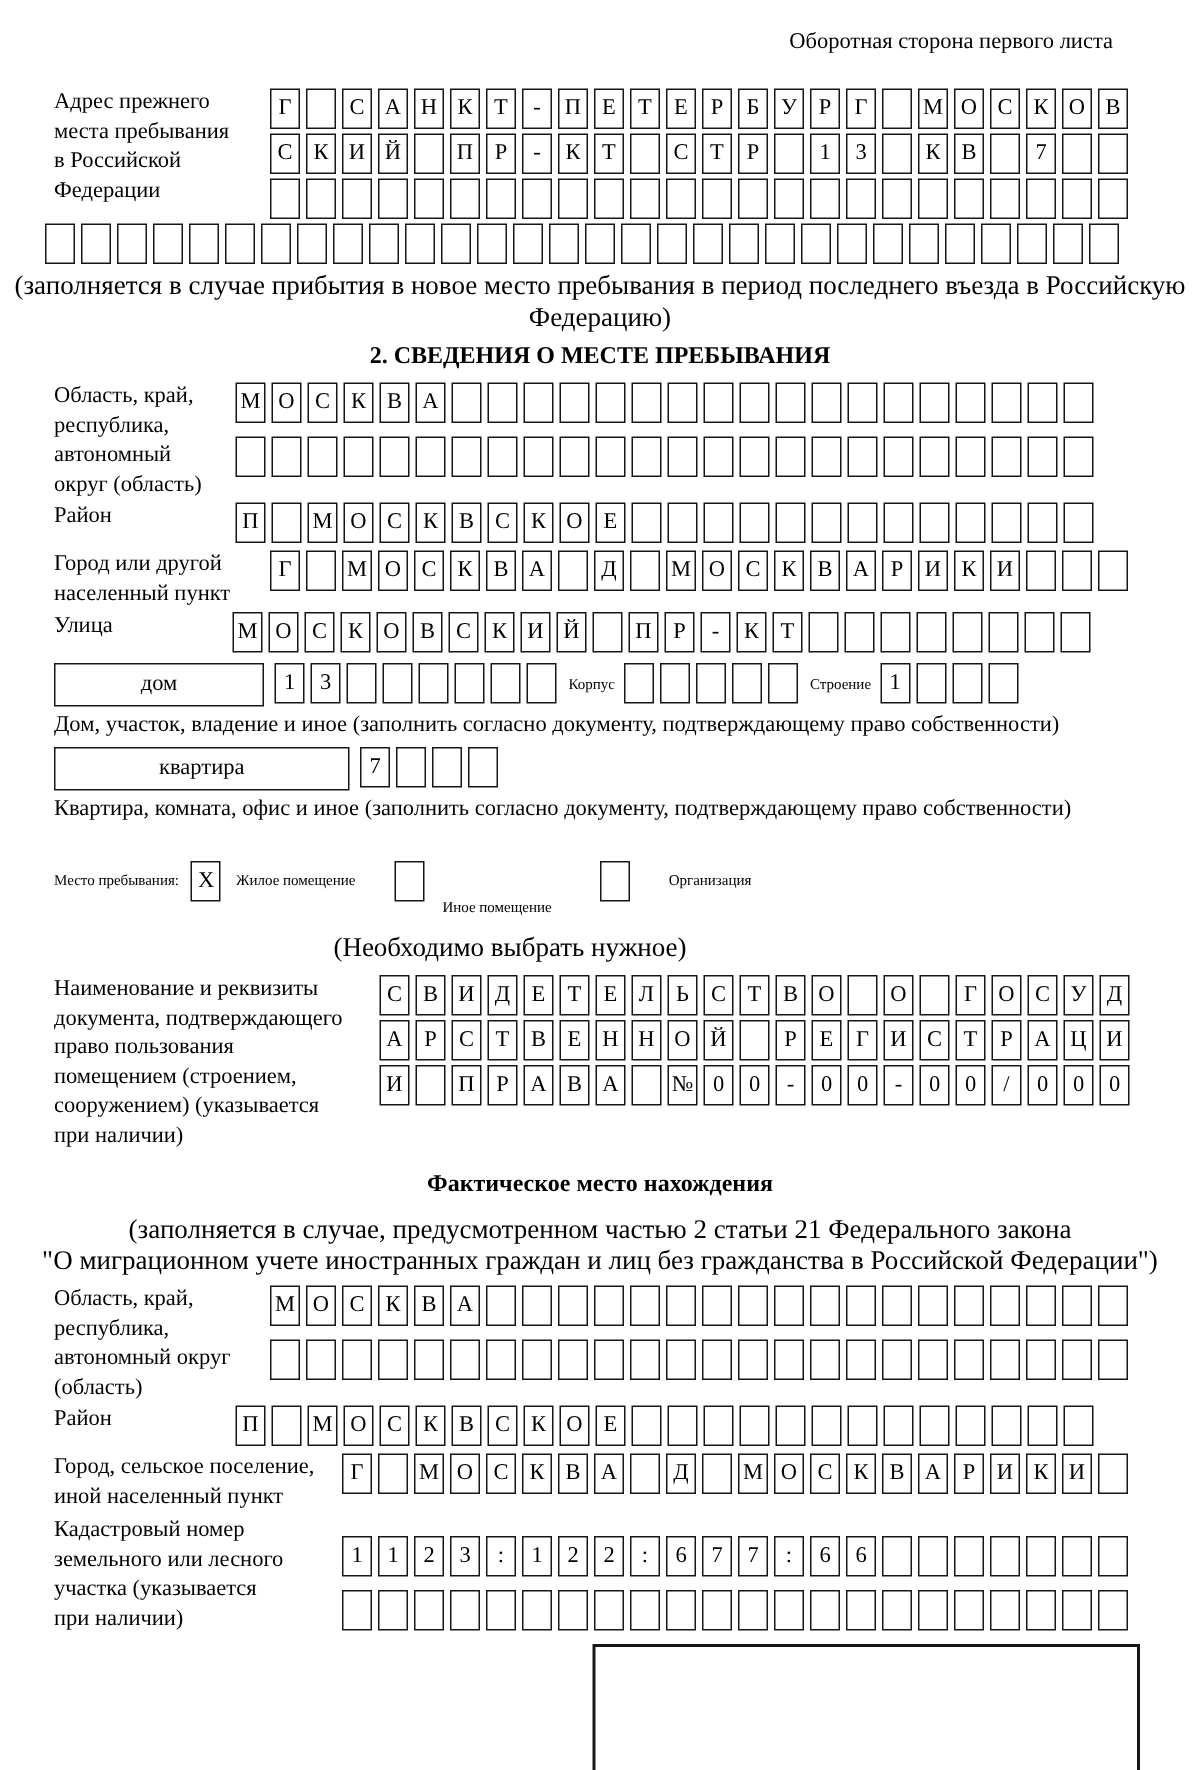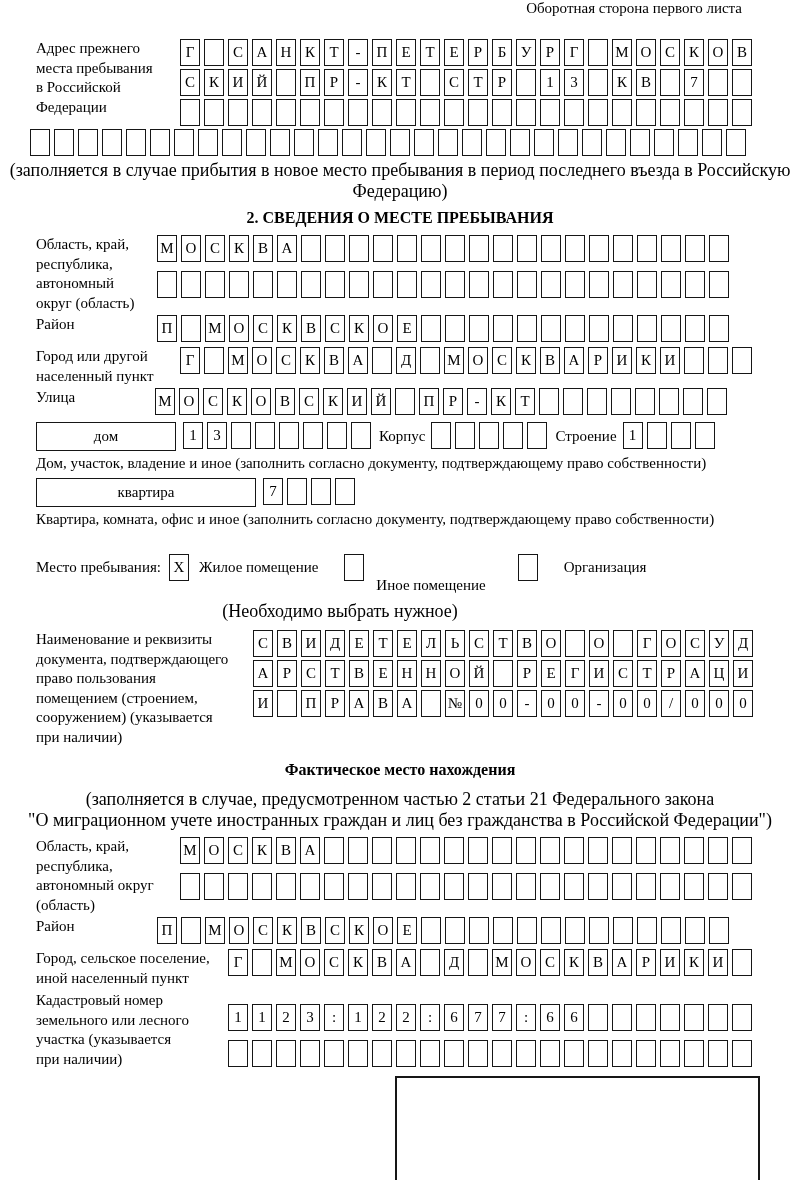--- a/index.html
+++ b/index.html
@@ -3,40 +3,40 @@
 <meta charset="utf-8">
 <style>
   * { margin:0; padding:0; box-sizing:border-box; }
   html,body { background:#fff; }
   body {
     width:800px; height:1180px;
     font-family:"Liberation Serif","DejaVu Serif",serif;
     color:#000; overflow:hidden;
   }
   .page { width:800px; height:1180px; position:relative; }
-  .hdr { text-align:right; padding:0 58px 0 0; font-size:15px; }
+  .hdr { text-align:right; padding:20px 58px 0 0; font-size:15px; }
   .row { display:flex; align-items:flex-start; margin-left:36px; }
   .lbl { font-size:15px; line-height:19.5px; flex:none; }
   .lline { display:block; }
   .w144 { width:144px; } .w121 { width:121px; } .w119 { width:119px; }
   .w217 { width:217px; } .w192 { width:192px; }
   .cellcol { flex:none; }
   .cells { display:flex; margin-bottom:3px; }
   .cell {
     flex:none; width:20px; height:27px; border:1.6px solid #161616;
     margin-right:4px; display:flex; align-items:center; justify-content:center;
     font-size:15px; background:#fff;
   }
   .note { font-size:18px; text-align:center; }
   .title { text-align:center; font-weight:bold; font-size:16px; }
   .labelbox {
     flex:none; border:1.6px solid #161616; height:29px; display:flex;
     align-items:center; justify-content:center; font-size:15px;
   }
-  .inlinetxt { font-size:15px; line-height:29px; flex:none; }
+  .inlinetxt { font-size:10px; line-height:29px; flex:none; }
   .stampwrap { margin-left:350px; width:420px; }
   .stampbox { margin-left:45px; width:365px; height:175px; border:2px solid #161616; }
 </style>
 </head>
 <body>
 
 <div class="page">
 
   <div class="hdr">Оборотная сторона первого листа</div>
 
@@ -346,21 +346,21 @@
     <div class="cells">
         <span class="cell">1</span>
         <span class="cell"></span>
         <span class="cell"></span>
         <span class="cell"></span>
       </div>
   </div>
   <div class="lbl" style="margin-left:36px; margin-top:2px;">Дом, участок, владение и иное (заполнить согласно документу, подтверждающему право собственности)</div>
 
   <div class="row" style="margin-top:4px;">
-    <div class="labelbox" style="width:220px;text-align:center;">квартира</div>
+    <div class="labelbox" style="width:197px;text-align:center;">квартира</div>
     <div class="cells" style="margin-left:7px;">
         <span class="cell">7</span>
         <span class="cell"></span>
         <span class="cell"></span>
         <span class="cell"></span>
       </div>
   </div>
   <div class="lbl" style="margin-left:36px; margin-top:2px;">Квартира, комната, офис и иное (заполнить согласно документу, подтверждающему право собственности)</div>
 
   <div class="row" style="margin-top:6px; align-items:center;">

